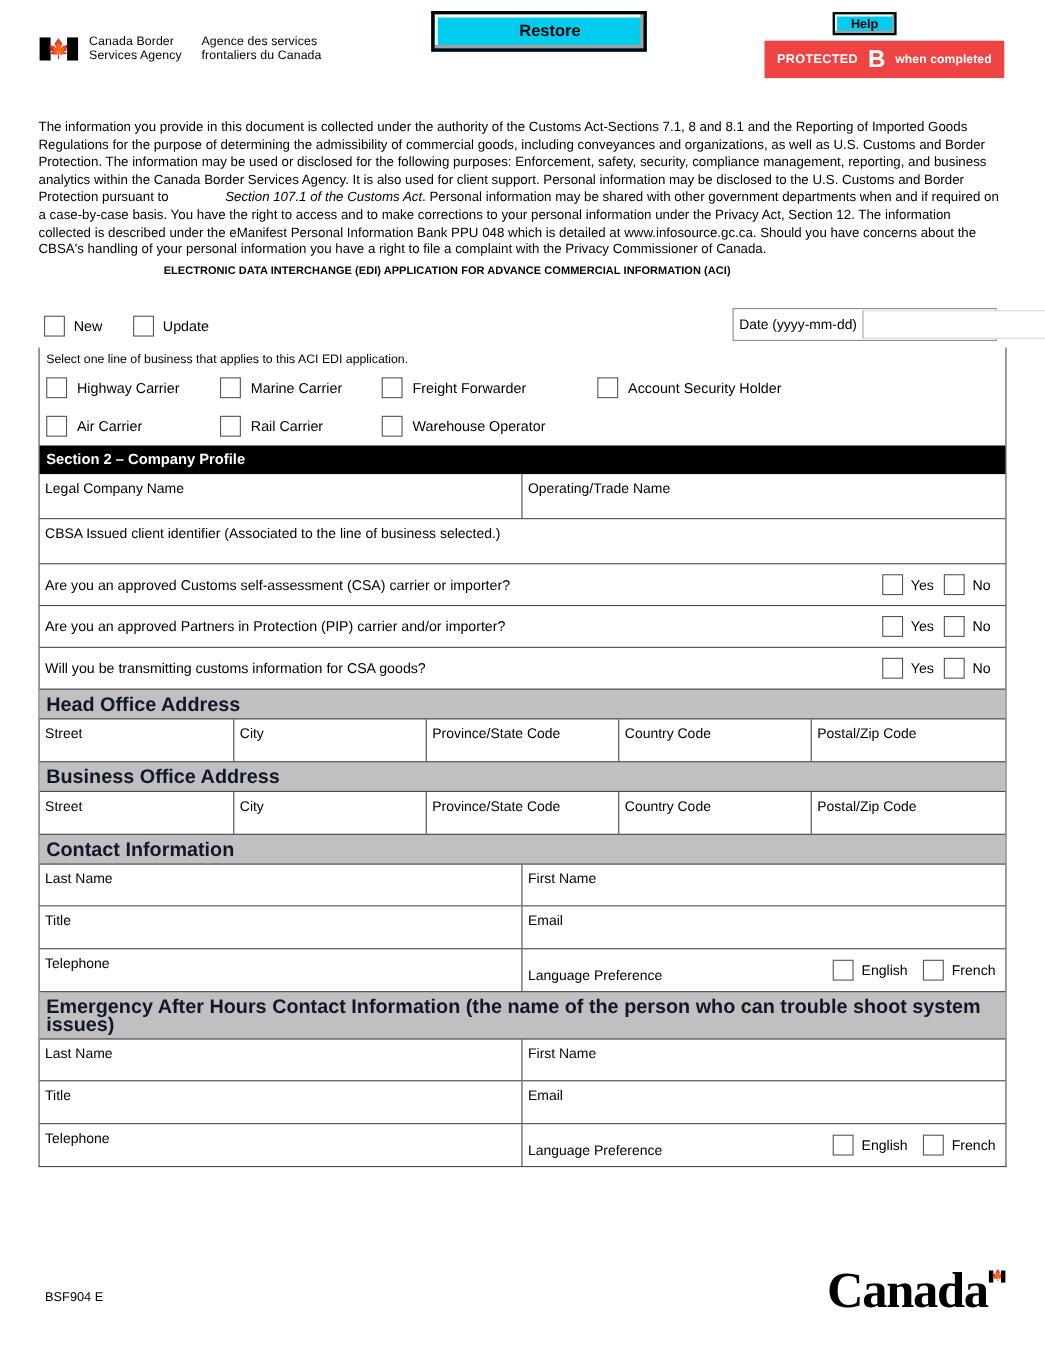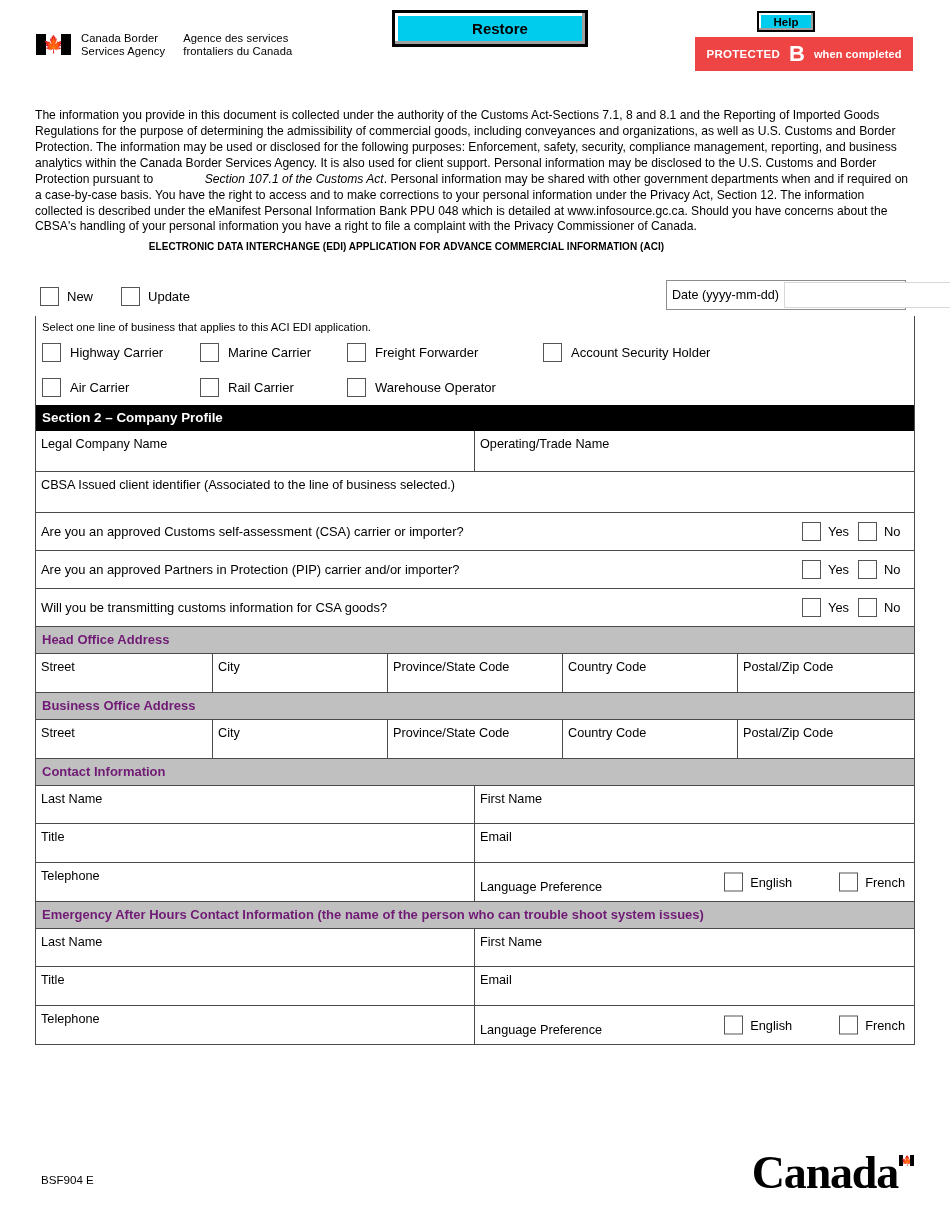--- a/index.html
+++ b/index.html
@@ -168,22 +168,22 @@
   .sec-black {
     background: #000000;
     color: #ffffff;
     font-size: 13.4px;
     font-weight: bold;
     padding: 5px 6px 6px 6px;
     line-height: 15px;
   }
   .sec-gray {
     background: #c0c0c0;
-    color: #701a75;
-    font-size: 13px;
+    color: #0f172a;
+    font-size: 18px;
     font-weight: bold;
     padding: 5px 6px 5px 6px;
     line-height: 16px;
     border-top: 1px solid #4a4a4a;
     border-bottom: 1px solid #4a4a4a;
   }
 
   .instruct {
     font-size: 11.2px;
     padding: 5px 6px 2px 6px;
@@ -229,21 +229,21 @@
   }
   .qtext { font-size: 12.9px; flex: 1; }
   .yn-group { display: flex; align-items: center; }
   .yn-item { display: flex; align-items: center; }
   .yn-item .cb-label { font-size: 12.9px; margin-left: 7px; width: 30px; }
 
   .lang-group {
     position: absolute;
     right: 9px; top: 50%;
     transform: translateY(-50%);
-    display: flex; align-items: center; gap: 33px;
+    display: flex; align-items: center;
   }
   .lang-item { display: flex; align-items: center; margin-left: 14px; }
   .lang-item .cb-label { font-size: 12.8px; margin-left: 7px; }
 
   
   #form-code {
     position: absolute;
     left: 41px; top: 1173px;
     font-size: 11.6px;
   }

